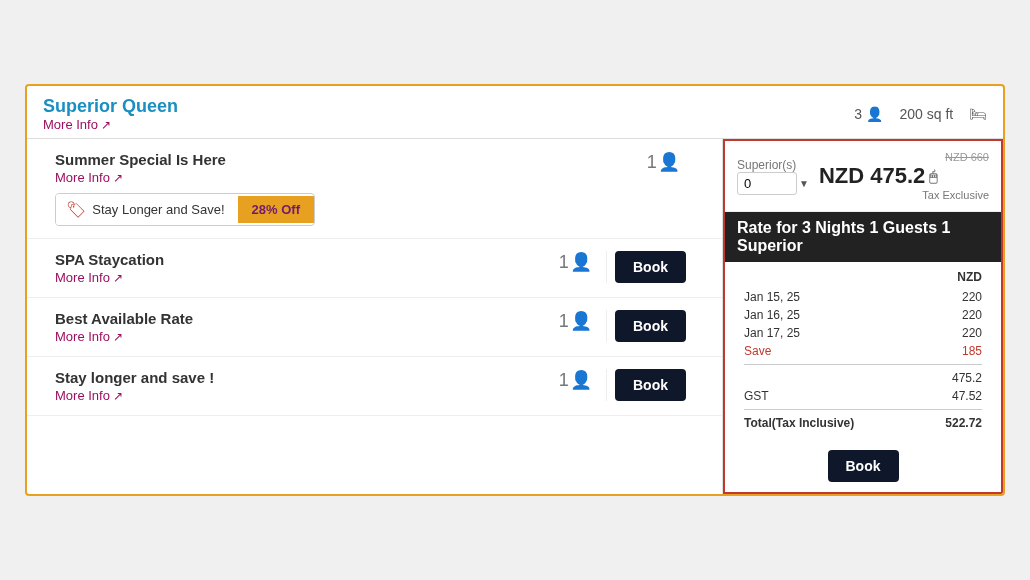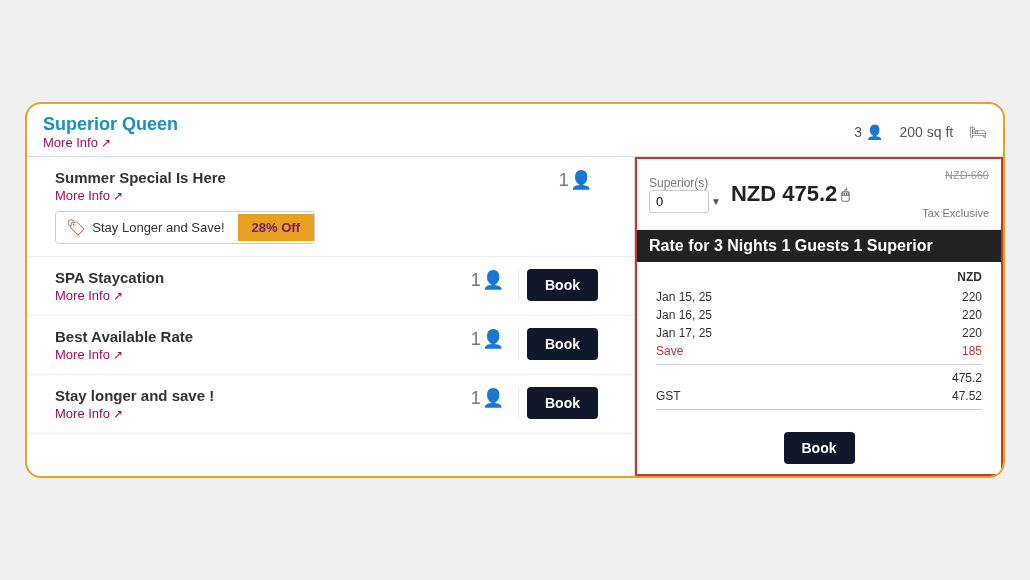--- a/index.html
+++ b/index.html
@@ -16,21 +16,21 @@
       height: 580px;
       display: flex;
       justify-content: center;
       align-items: center;
       background: #f0f0f0;
     }
     .main-card {
       width: 980px;
       background: #fff;
       border: 2px solid #e8a020;
-      border-radius: 16px;
+      border-radius: 4px;
       overflow: hidden;
       display: flex;
       flex-direction: column;
     }
     
     .header-row {
       display: flex;
       justify-content: space-between;
       align-items: center;
       padding: 10px 16px 6px 16px;
@@ -141,21 +141,21 @@
     }
     .guest-icon {
       display: flex;
       align-items: center;
       gap: 2px;
       color: #777;
       font-size: 18px;
     }
     
     .right-panel {
-      width: 368px;
+      width: 280px;
       border: 2px solid #c0392b;
       background: #fff;
       display: flex;
       flex-direction: column;
     }
     .original-price {
       color: #999;
       font-size: 11px;
       text-decoration: line-through;
     }
@@ -457,20 +457,24 @@
             <span>475.2</span>
           </div>
 
           <div class="breakdown-row">
             <span>GST</span>
             <span>47.52</span>
           </div>
 
           <hr class="breakdown-divider">
 
+          <div class="breakdown-row total">
+            <span>Total(Tax Inclusive)</span>
+            <span>522.72</span>
+          </div>
         </div>
 
         <div class="bottom-book">
           <button class="book-btn">Book</button>
         </div>
 
       </div>
 
     </div>
   </div>

